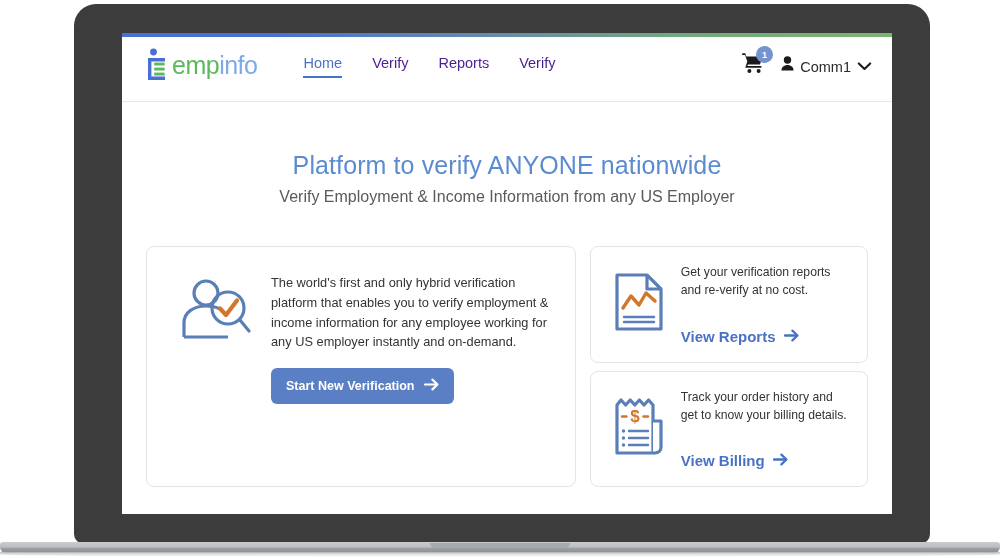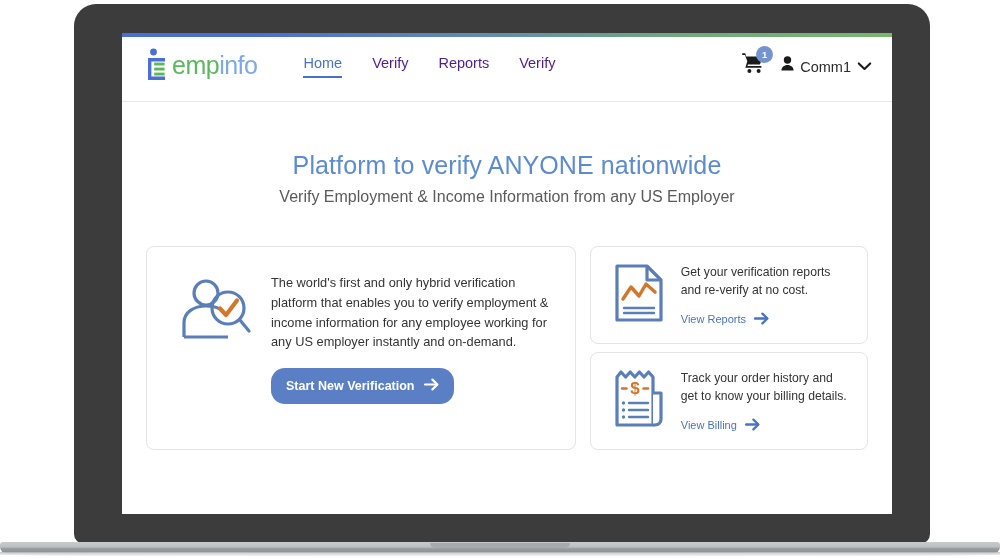--- a/index.html
+++ b/index.html
@@ -108,34 +108,34 @@
     background:#fff; border:1px solid #e4e4e4; border-radius:8px;
   }
   .card-main { width: 446px; display:flex; align-items:flex-start; padding: 26px 22px; }
   .card-main .illus { flex: 0 0 96px; display:flex; justify-content:center; }
   .card-main .body { padding-left: 6px; }
   .card-copy { font-size: 12.8px; color:#333; line-height:1.55; }
   .btn-primary {
     margin-top: 16px;
     display:inline-flex; align-items:center; gap:9px;
     background:#5a7fc4; color:#fff;
-    border:none; border-radius:14px;
+    border:none; border-radius:6px;
     padding: 10px 15px;
     font-size: 12.5px; font-weight:700; cursor:pointer;
     font-family: "Liberation Sans", sans-serif;
   }
 
   .side-col { display:flex; flex-direction:column; gap:8px; width: 290px; }
   .card-side { flex:1; display:flex; align-items:center; padding: 16px 16px; }
   .card-side .illus { flex:0 0 66px; display:flex; justify-content:center; }
   .card-side .body { padding-left: 8px; }
   .side-copy { font-size: 12.2px; color:#333; line-height:1.5; }
   .link-arrow {
-    margin-top: 12px; display:inline-flex; align-items:center; gap:8px;
-    color:#4a72c4; font-size:11px; font-weight:400; cursor:pointer;
+    margin-top: 28px; display:inline-flex; align-items:center; gap:8px;
+    color:#4a72c4; font-size:15px; font-weight:700; cursor:pointer;
     text-decoration:none;
   }
 </style>
 </head>
 <body>
 
 <div class="stage">
 
   <div class="laptop-lid"></div>
   <div class="laptop-base"></div>

